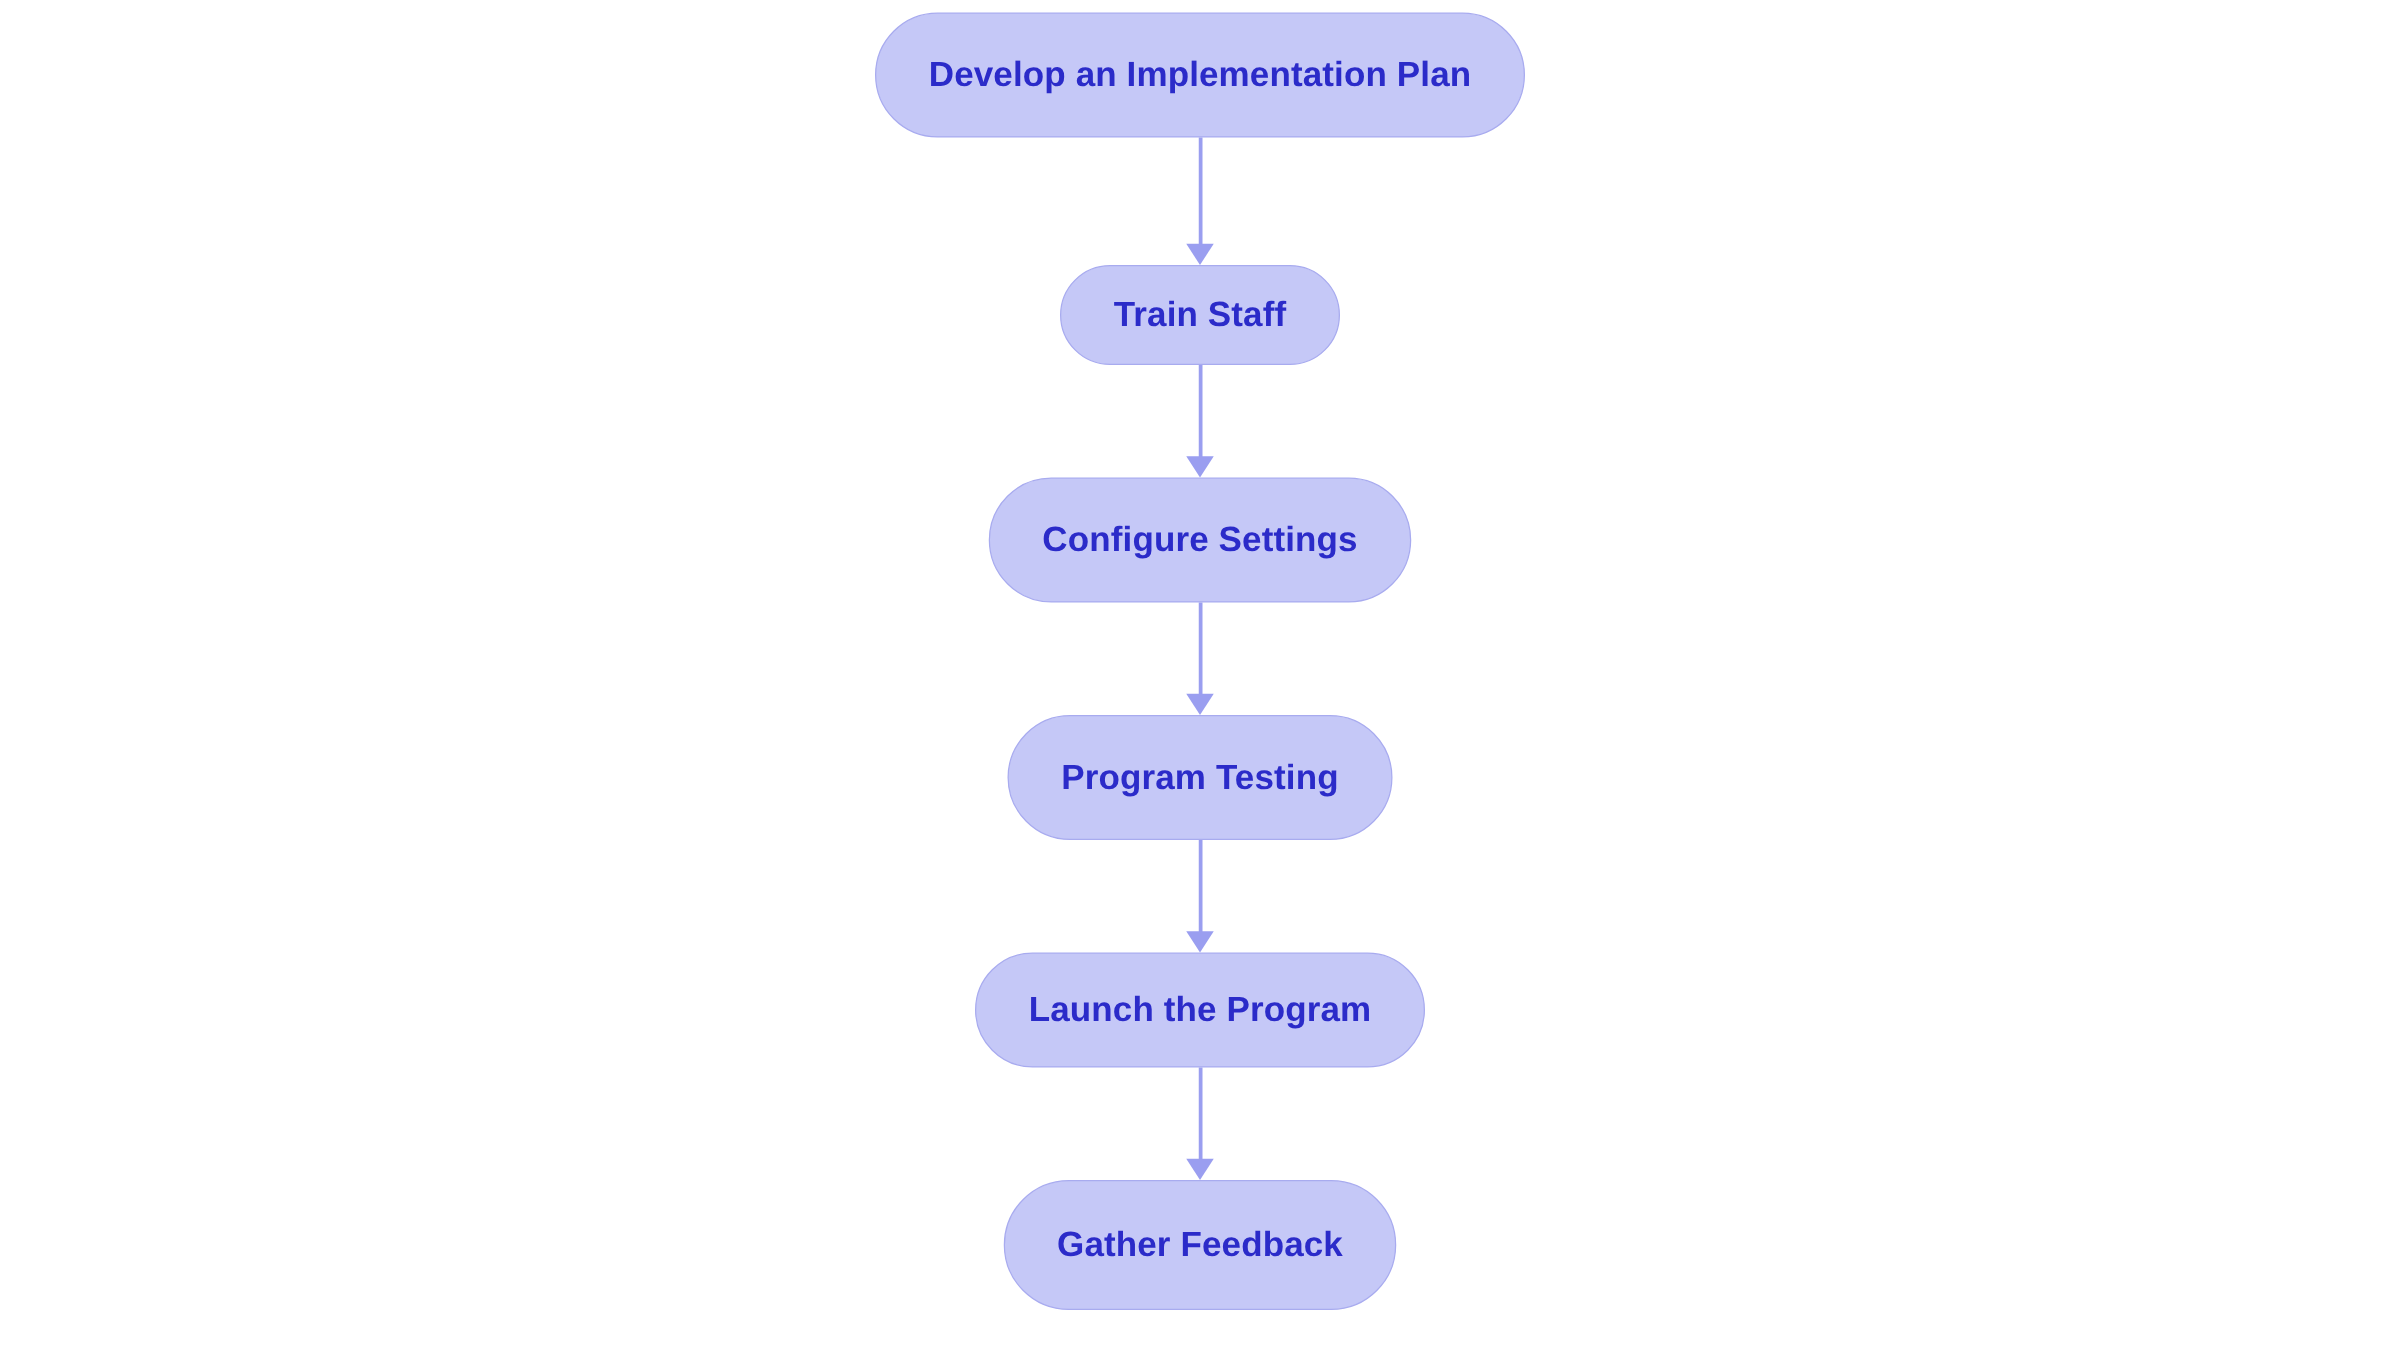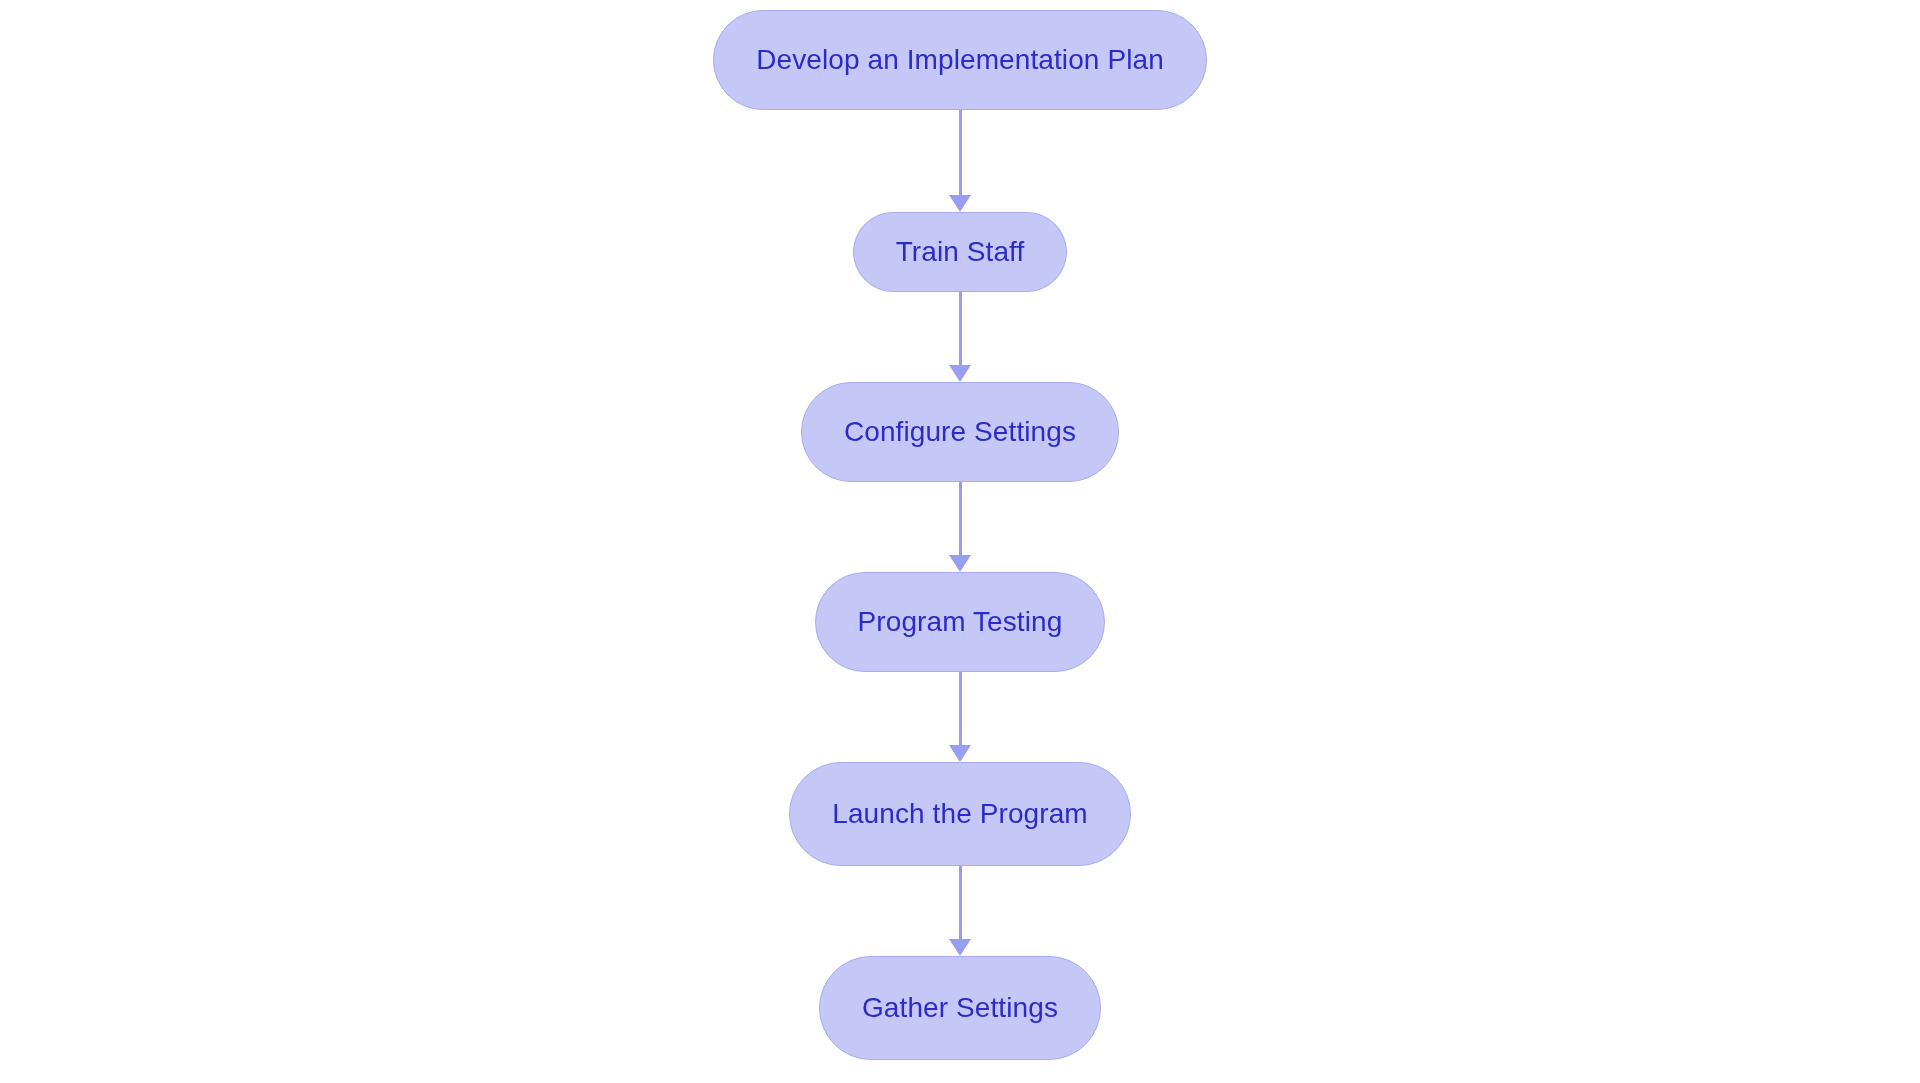--- a/index.html
+++ b/index.html
@@ -45,32 +45,32 @@
   .flow-node {
     box-sizing: border-box;
     display: flex;
     align-items: center;
     justify-content: center;
     background: #c5c8f7;
     border: 1.6px solid #a8abef;
     border-radius: 999px;
     color: #2b2bc9;
     font-size: 28px;
-    font-weight: 400;
+    font-weight: 700;
     letter-spacing: 0.1px;
     line-height: 1;
     white-space: nowrap;
     padding: 0 42px;
   }
 
   .flow-node.size-xl { height: 100px; min-width: 440px; }
   .flow-node.size-s  { height: 80px;  min-width: 188px; }
   .flow-node.size-m  { height: 100px; min-width: 284px; text-align: right; }
   .flow-node.size-m2 { height: 100px; min-width: 262px; }
-  .flow-node.size-m3 { height: 104px; min-width: 300px; }
+  .flow-node.size-m3 { height: 92px; min-width: 300px; }
   .flow-node.size-m4 { height: 104px; min-width: 272px; }
 
   
   .connector {
     position: relative;
     width: 40px;
     display: flex;
     flex-direction: column;
     align-items: center;
     justify-content: flex-start;
@@ -156,18 +156,18 @@
       </div>
     </div>
 
     <div class="connector gap-e">
       <div class="stem"></div>
       <div class="head"></div>
     </div>
 
     <div class="node-row">
       <div class="flow-node size-m4">
-        <span>Gather Settings</span>
+        <span>Gather Feedback</span>
       </div>
     </div>
 
   </div>
 </div>
 
 </body></html>

